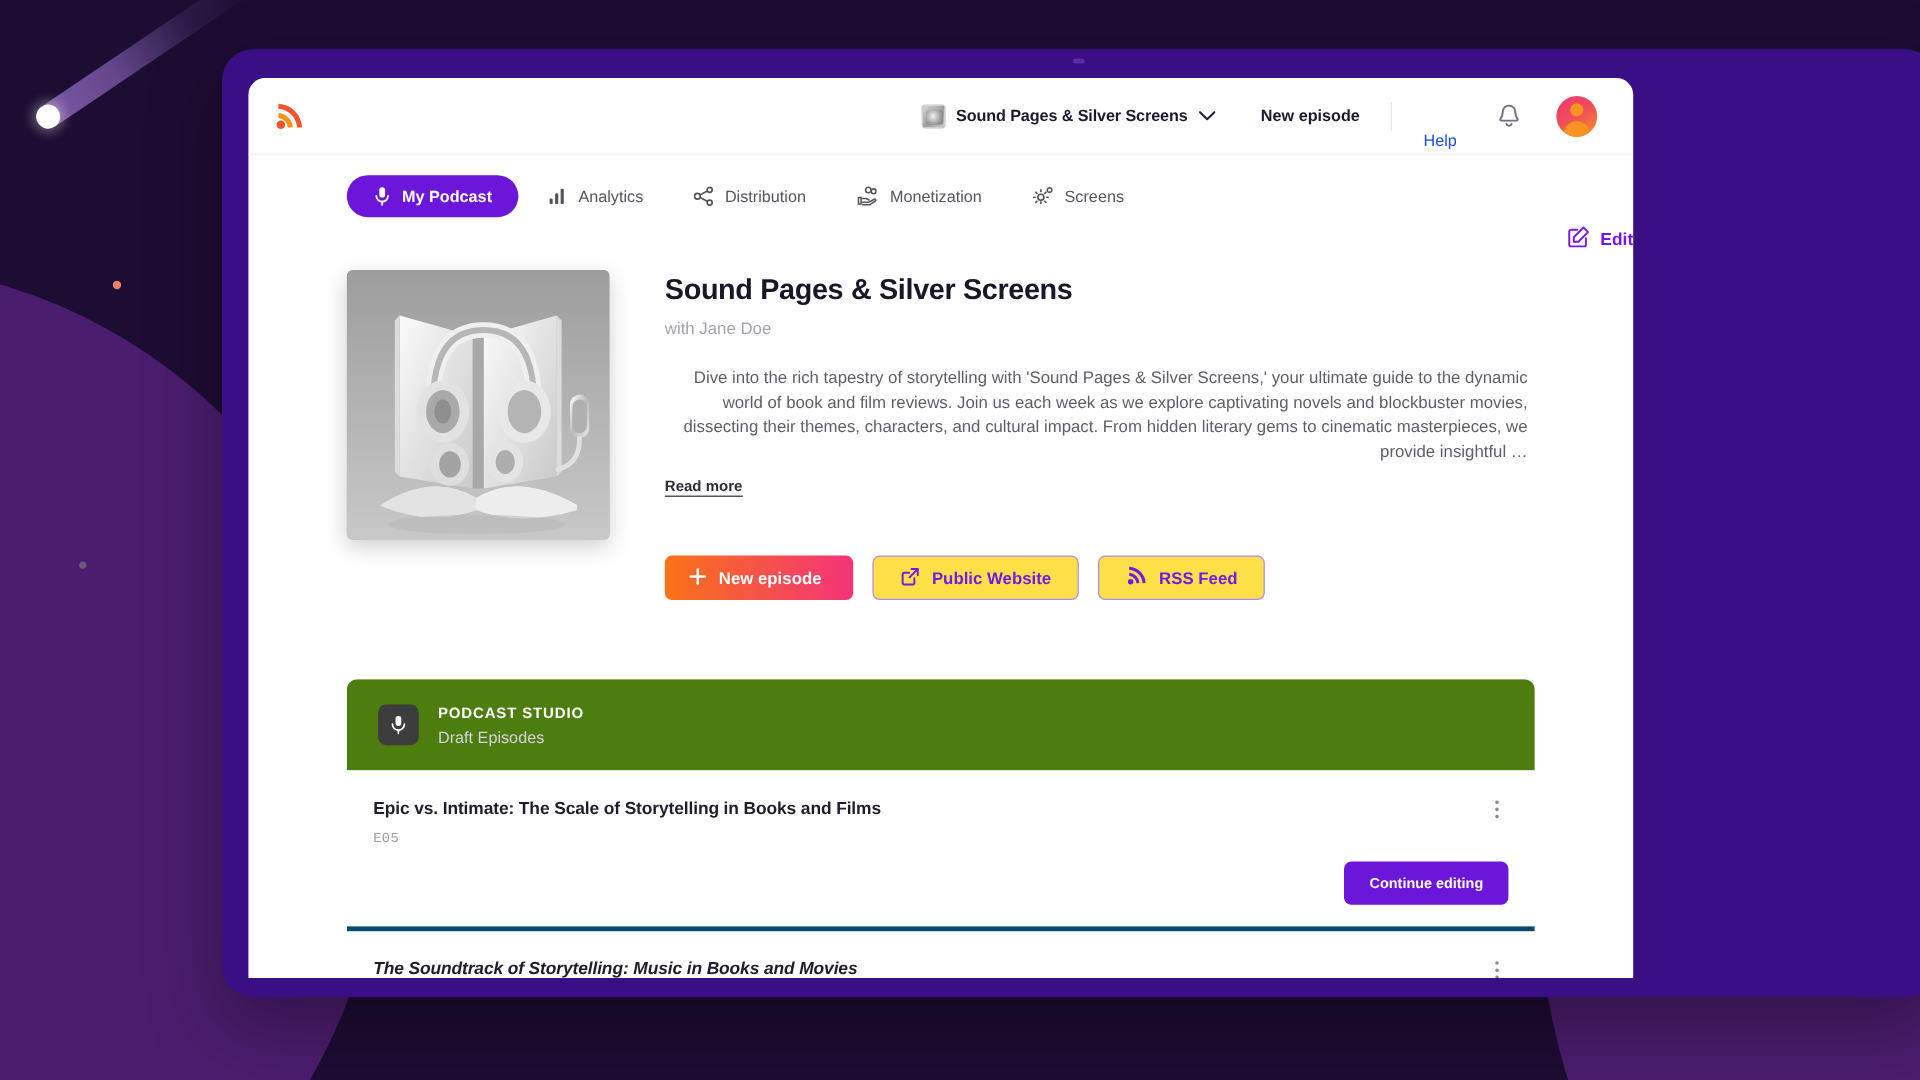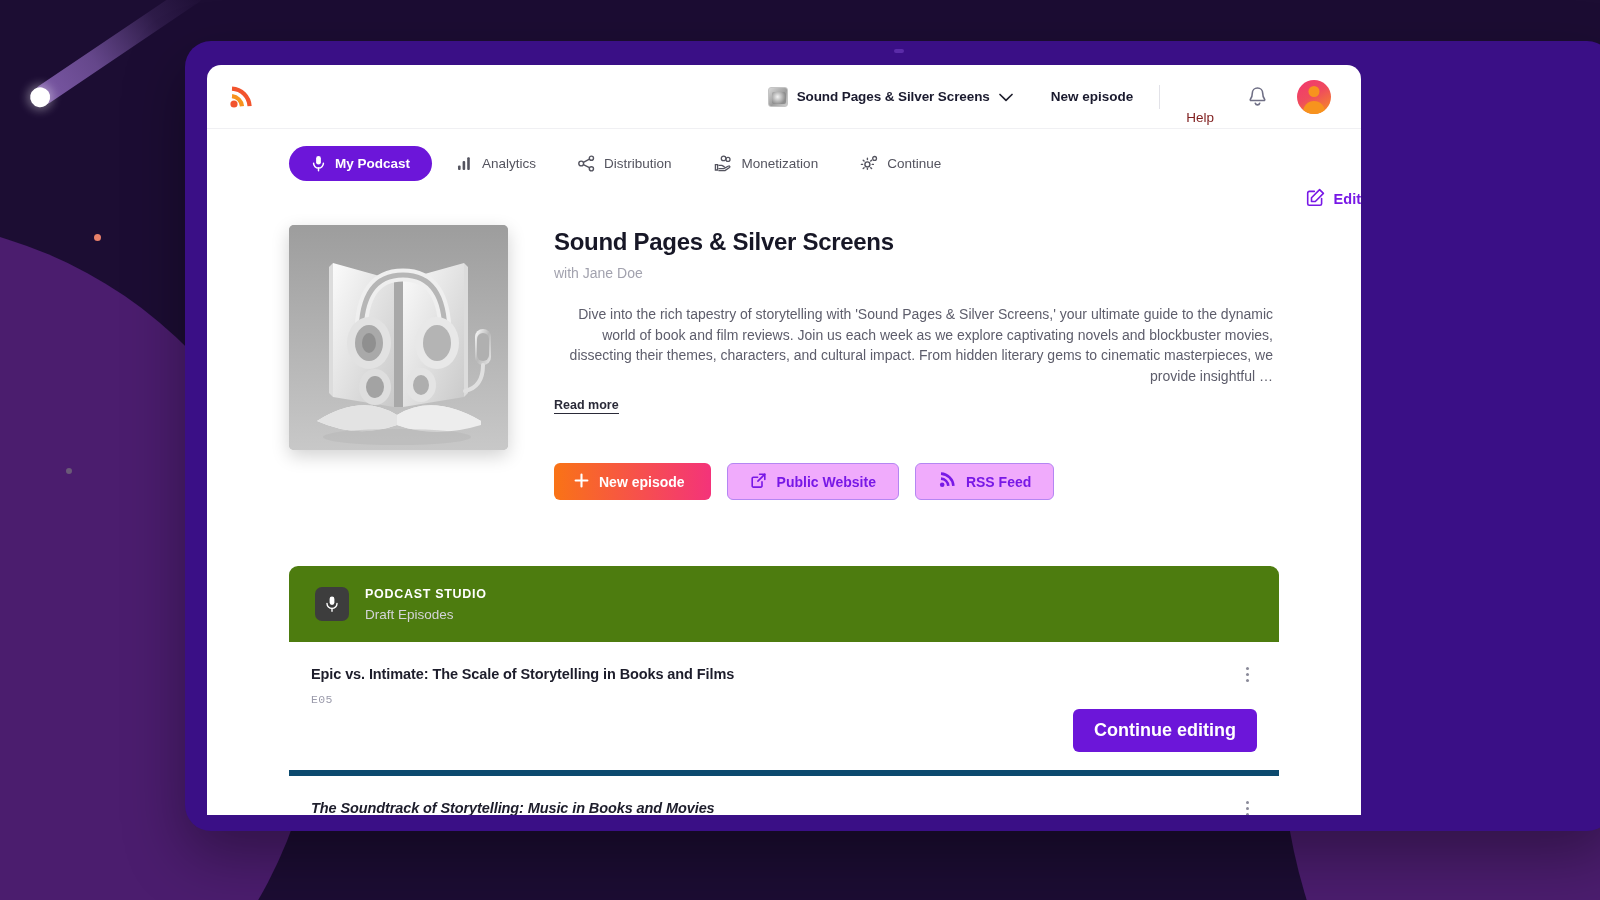--- a/index.html
+++ b/index.html
@@ -103,21 +103,21 @@
   }
   #new-episode-header {
     font-size: 13.5px; font-weight: 700; color: #1a1a2e;
     margin-left: 32px; cursor: pointer; white-space: nowrap;
   }
   #header-divider {
     width: 1px; height: 24px; background: #e2e2e8;
     margin: 0 26px;
   }
   #help-link {
-    font-size: 13.5px; color: #7f1d1d; cursor: pointer; margin-top: 42px;
+    font-size: 13.5px; color: #1d4ed8; cursor: pointer; margin-top: 42px;
   }
   #bell-button { margin-left: 34px; cursor: pointer; display:flex; }
   #avatar {
     margin-left: 30px;
     width: 34px; height: 34px; border-radius: 50%;
     background: linear-gradient(150deg,#f2376f 0%,#ef4b5e 45%,#f7931e 100%);
     position: relative; overflow: hidden; cursor: pointer;
     flex: 0 0 auto;
   }
   #avatar::before {
@@ -194,21 +194,21 @@
     display: flex; align-items: center; justify-content: center; gap: 10px;
     height: 37px; border-radius: 6px;
     font-size: 14px; font-weight: 700; cursor: pointer;
     white-space: nowrap;
   }
   #btn-new-episode {
     background: linear-gradient(90deg,#f97316 0%,#f4337a 100%);
     color: #ffffff; padding: 0 26px 0 20px;
   }
   .btn-outline {
-    background: #f0abfc; color: #7818e6;
+    background: #fde047; color: #7818e6;
     border: 1.4px solid #b486f2; padding: 0 22px;
   }
 
   
   #studio-panel {
     margin: 66px 0 0 82px;
     width: 990px;
     border-radius: 9px 9px 0 0;
     overflow: hidden;
   }
@@ -226,21 +226,21 @@
   #studio-kicker {
     font-size: 12.5px; font-weight: 700; color: #ffffff;
     letter-spacing: .7px;
   }
   #studio-subtitle {
     font-size: 13.5px; color: #d4d4d8; margin-top: 6px;
   }
   #episode-list { background: #ffffff; }
   .episode-row {
     position: relative;
-    border-bottom: 6px solid #0c4a6e;
+    border-bottom: 4px solid #0c4a6e;
     padding: 24px 26px 18px 22px;
     min-height: 134px;
   }
   .episode-title {
     font-size: 14.5px; font-weight: 700; color: #1d1d2b;
     letter-spacing: -.1px;
   }
   .episode-code {
     font-size: 11.5px; color: #9b9bab; margin-top: 11px;
     font-family: "Liberation Mono", monospace;
@@ -252,21 +252,21 @@
     display: flex; flex-direction: column; align-items: center;
     justify-content: center; gap: 3px;
   }
   .episode-kebab i {
     width: 3px; height: 3px; border-radius: 50%;
     background: #8a8a99; display: block;
   }
   .continue-btn {
     position: absolute; right: 22px; bottom: 18px;
     background: #6c16d9; color: #ffffff;
-    font-size: 18px; font-weight: 700;
+    font-size: 12px; font-weight: 700;
     border-radius: 6px; padding: 11px 21px;
     cursor: pointer; white-space: nowrap;
   }
   .episode-row.partial { min-height: 64px; overflow: hidden; font-style: italic; }
 </style>
 </head>
 <body>
 
 <div id="bg">
   <div class="blob blob-left"></div>
@@ -379,21 +379,21 @@
       </div>
 
       <div class="nav-tab">
         <span>
           <svg width="18" height="17" viewBox="0 0 18 17">
             <circle cx="7.4" cy="9.4" r="2.5" fill="none" stroke="#54545f" stroke-width="1.4"></circle>
             <path d="M7.4 3.3v1.2M7.4 14.3v-1.2M1.4 9.4h1.2M13.4 9.4h-1.2M3.2 5.2l.9.9M11.6 13.6l-.9-.9M3.2 13.6l.9-.9M11.6 5.2l-.9.9" fill="none" stroke="#54545f" stroke-width="1.4" stroke-linecap="round"></path>
             <circle cx="14.6" cy="3.4" r="1.9" fill="none" stroke="#54545f" stroke-width="1.3"></circle>
           </svg>
         </span>
-        <span>Continue</span>
+        <span>Screens</span>
       </div>
     </div>
 
     <div id="show-section">
 
       <div id="cover-art">
         <svg width="219" height="225" viewBox="0 0 219 225">
           <defs>
             <linearGradient id="bgG" x1="0" y1="0" x2="0" y2="1">
               <stop offset="0" stop-color="#9d9d9d"></stop>

